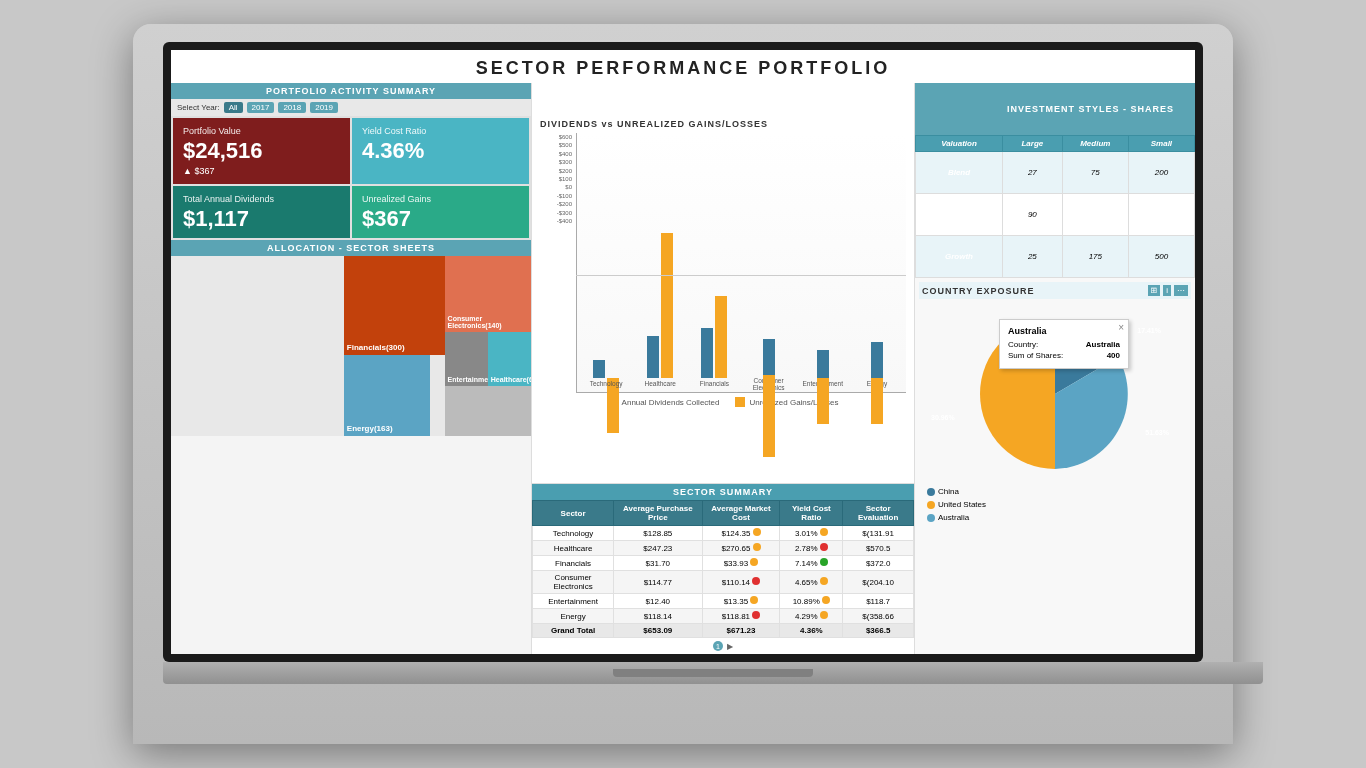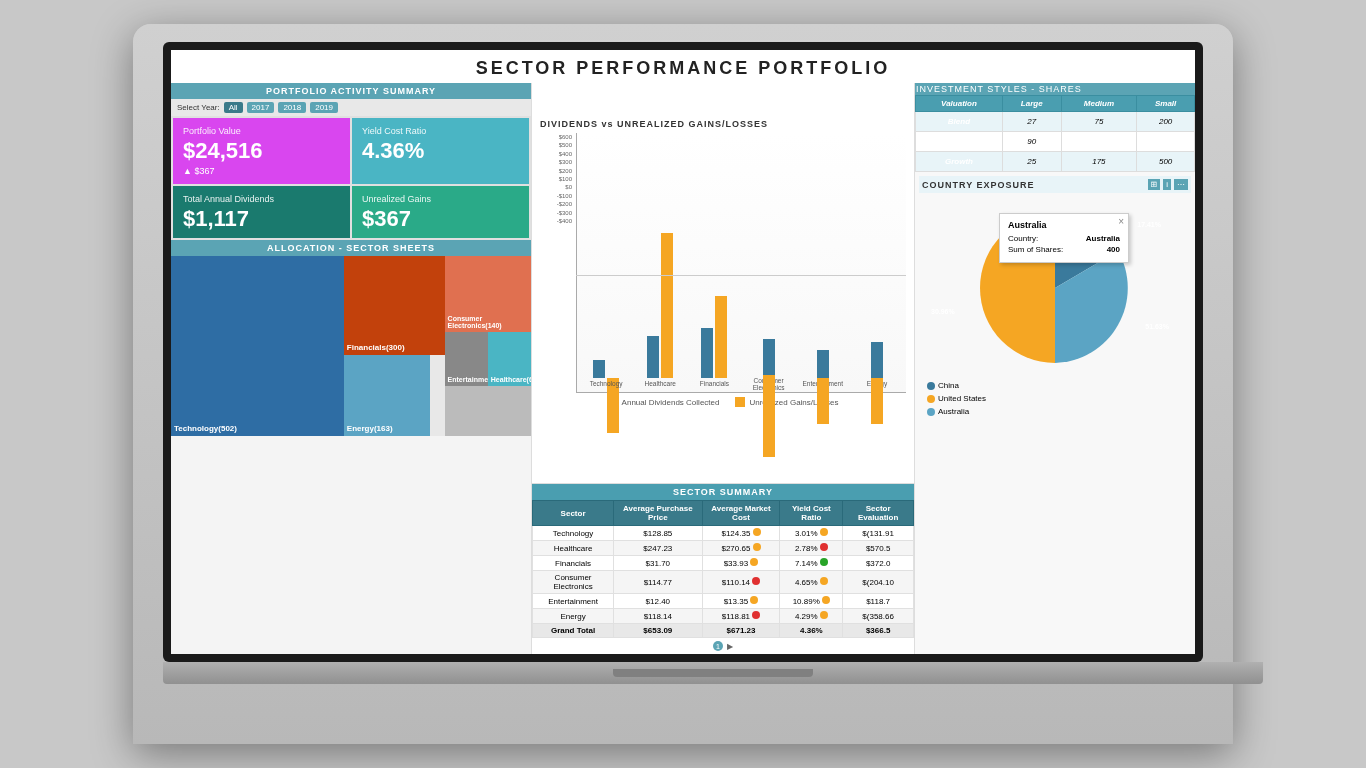--- a/index.html
+++ b/index.html
@@ -128,21 +128,21 @@
       gap: 2px;
       padding: 2px;
       background: #e0e0e0;
     }
 
     .kpi-card {
       padding: 8px 10px;
       display: flex;
       flex-direction: column;
     }
-    .kpi-card-1 { background: #d946ef; color: white; }
+    .kpi-card-1 { background: #7f1d1d; color: white; }
     .kpi-card-2 { background: #4ab5c4; color: white; }
     .kpi-card-3 { background: #1a7a6e; color: white; }
     .kpi-card-4 { background: #2aaa88; color: white; }
 
     .kpi-label {
       font-size: 9px;
       opacity: 0.9;
       margin-bottom: 4px;
     }
     .kpi-value {
@@ -285,42 +285,42 @@
       width: 280px;
       flex-shrink: 0;
       display: flex;
       flex-direction: column;
       background: #f8f8f8;
     }
 
     .inv-styles-header {
       background: #5ba4b4;
       color: white;
-      text-align: left;
-      font-size: 9px;
-      font-weight: normal;
+      text-align: right;
+      font-size: 9px;
+      font-weight: bold;
       letter-spacing: 1px;
-      padding: 1px;
+      padding: 21px;
     }
 
     .inv-table {
       width: 100%;
       border-collapse: collapse;
       font-size: 8px;
       font-style: italic;
     }
     .inv-table th {
       background: #4a9eb0;
       color: white;
       padding: 3px;
       text-align: center;
       border: 1px solid #3a8ea0;
     }
     .inv-table td {
-      padding: 5px;
+      padding: 16px;
       text-align: center;
       border: 1px solid #ddd;
     }
     .inv-table tr:nth-child(odd) td { background: #e8f4f8; }
     .inv-table tr:nth-child(even) td { background: #fff; }
     .inv-table td:first-child { background: #4a9eb0; color: white; font-weight: bold; }
 
     .country-exposure-section {
       flex: 1;
       padding: 4px;
@@ -449,23 +449,20 @@
               <div class="kpi-card kpi-card-4">
                 <div class="kpi-label">Unrealized Gains</div>
                 <div class="kpi-value">$367</div>
               </div>
             </div>
 
             <div class="allocation-section">
               <div class="allocation-header">ALLOCATION - SECTOR SHEETS</div>
               <div class="treemap">
 
-                <div class="treemap-cell" style="left:0%;top:0%;width:48%;height:100%;background:#2e6da4;">
-                  <span>Technology(502)</span>
-                </div>
 
                 <div class="treemap-cell" style="left:48%;top:55%;width:24%;height:45%;background:#5ba4c4;">
                   <span>Energy(163)</span>
                 </div>
 
                 <div class="treemap-cell" style="left:48%;top:0%;width:28%;height:55%;background:#c2410c;">
                   <span>Financials(300)</span>
                 </div>
 
                 <div class="treemap-cell" style="left:76%;top:0%;width:24%;height:42%;background:#e07050;">

